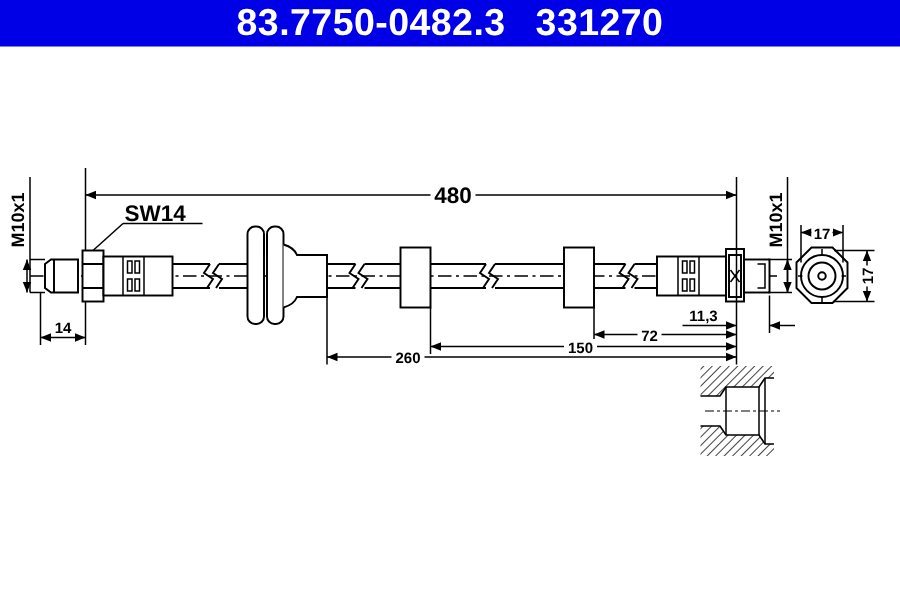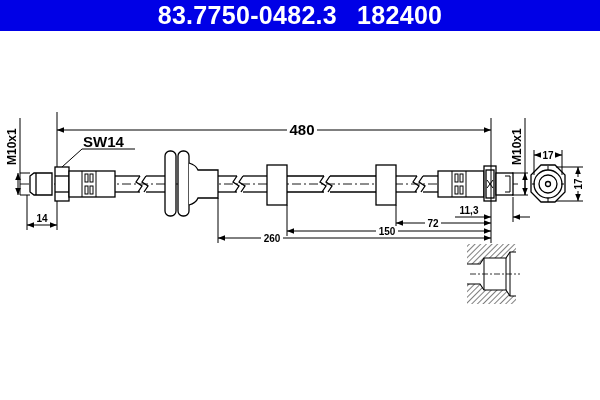--- a/index.html
+++ b/index.html
@@ -6,21 +6,21 @@
   body { width: 600px; height: 400px; position: relative; overflow: hidden; font-family: "Liberation Sans", sans-serif; }
   .header { position: absolute; left: 0; top: 0; width: 600px; height: 31px; background: #0000e6; color: #ffffff; display: flex; align-items: center; justify-content: center; gap: 20px; font-weight: bold; font-size: 25px; letter-spacing: 0.3px; }
   .drawing { position: absolute; left: 0; top: 31px; width: 480px; height: 369px; }
   svg text { font-family: "Liberation Sans", sans-serif; font-weight: bold; fill: #000; }
 </style>
 </head>
 <body>
 
 <div class="header">
   <span>83.7750-0482.3</span>
-  <span>182400</span>
+  <span>331270</span>
 </div>
 
 <div class="drawing">
 <svg width="600" height="369" viewBox="0 31 600 369" xmlns="http://www.w3.org/2000/svg">
   <defs>
     <marker id="arr" viewBox="0 0 10 10" refX="10" refY="5" markerWidth="7" markerHeight="7" orient="auto-start-reverse">
       <path d="M0,1 L10,5 L0,9 z" fill="#000"></path>
     </marker>
     <pattern id="hatch" width="4" height="4" patternUnits="userSpaceOnUse" patternTransform="rotate(45)">
       <line x1="0" y1="0" x2="0" y2="4" stroke="#000" stroke-width="1"></line>

